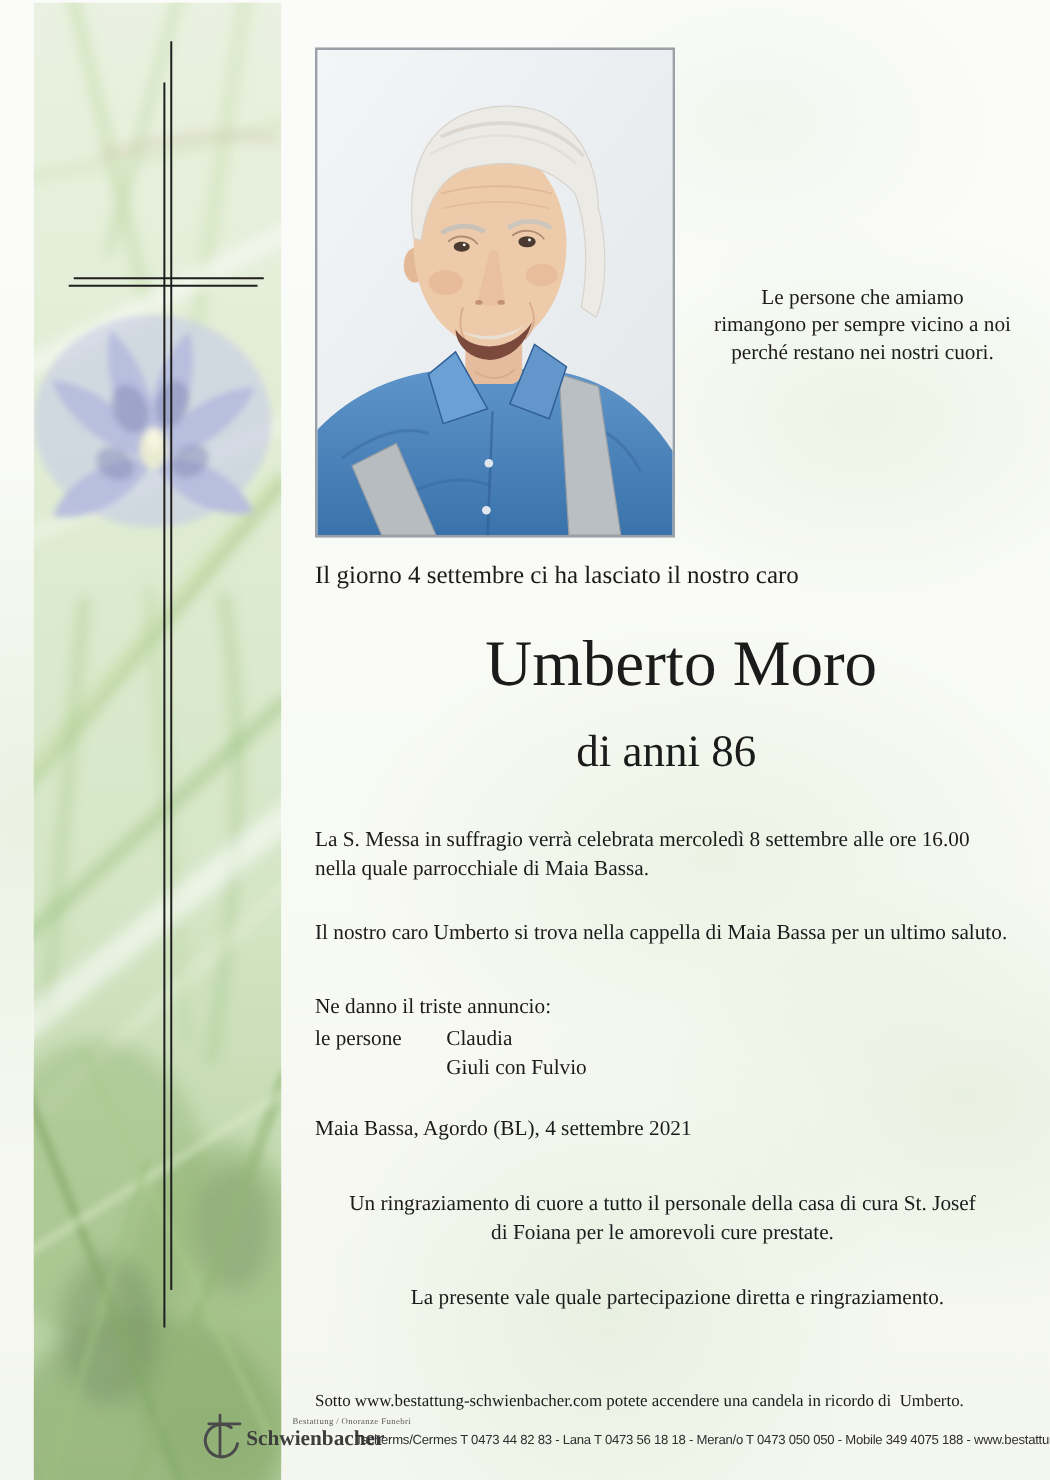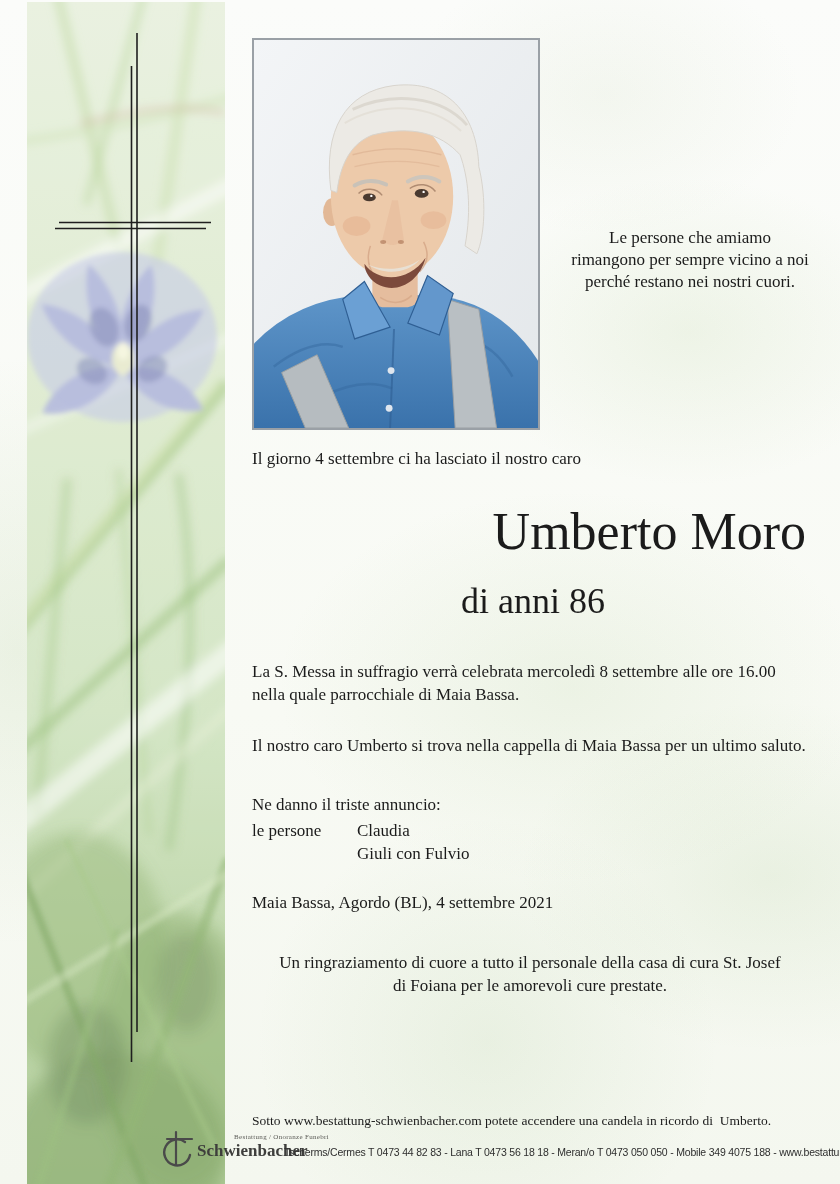--- a/index.html
+++ b/index.html
@@ -22,22 +22,22 @@
   .strip{position:absolute;left:27px;top:2px;width:198px;height:1182px;z-index:1;}
   .strip svg{display:block;width:100%;height:100%;}
   .cross{position:absolute;left:0;top:0;width:840px;height:1184px;z-index:2;pointer-events:none;}
   .photo{
     position:absolute;left:252px;top:38px;width:288px;height:392px;z-index:3;
     border:2px solid #9aa0a6;box-sizing:border-box;background:#eef1f3;
   }
   .photo svg{display:block;width:100%;height:100%;}
   .txt{position:absolute;z-index:4;}
   .quote{left:520px;top:227px;width:340px;text-align:center;font-size:17px;line-height:22px;}
-  .intro{left:252px;top:449px;font-size:17px;white-space:nowrap;}
-  .name{left:236px;top:502px;width:570px;text-align:right;font-size:52px;line-height:60px;}
+  .intro{left:252px;top:449px;font-size:20px;white-space:nowrap;}
+  .name{left:260px;top:502px;width:570px;text-align:center;font-size:52px;line-height:60px;}
   .age{left:252px;top:584px;width:562px;text-align:center;font-size:36px;line-height:34px;}
   .mass{left:252px;top:660px;font-size:17px;line-height:23px;white-space:nowrap;}
   .viewing{left:252px;top:736px;font-size:17px;white-space:nowrap;}
   .annuncio{left:252px;top:795px;font-size:17px;}
   .family{left:252px;top:820px;font-size:17px;line-height:22.5px;}
   .family .rel{display:inline-block;width:105px;}
   .place-date{left:252px;top:893px;font-size:17px;white-space:nowrap;}
   .thanks{left:260px;top:951px;width:540px;text-align:center;font-size:17px;line-height:23px;}
   .participation{left:252px;top:1028px;width:580px;text-align:center;font-size:17px;}
   .candle{left:252px;top:1083px;width:584px;text-align:left;font-size:13.5px;white-space:pre-wrap;margin-top:30px;}
@@ -241,20 +241,21 @@
     </div>
   </div>
 
   <div class="txt place-date">Maia Bassa, Agordo (BL), 4 settembre 2021</div>
 
   <div class="txt thanks">
     <div>Un ringraziamento di cuore a tutto il personale della casa di cura St. Josef</div>
     <div>di Foiana per le amorevoli cure prestate.</div>
   </div>
 
+  <div class="txt participation">La presente vale quale partecipazione diretta e ringraziamento.</div>
 
   <div class="txt candle">Sotto www.bestattung-schwienbacher.com potete accendere una candela in ricordo di  Umberto.</div>
 
   <div class="txt footer-logo">
     <svg width="34" height="40" viewBox="0 0 34 40">
       <g stroke="#4a4a4a" fill="none" stroke-linecap="round">
         <path d="M25,12 A13,13 0 1 0 30,25" stroke-width="2.4"></path>
         <line x1="16" y1="2" x2="16" y2="35" stroke-width="2.2"></line>
         <line x1="7" y1="9" x2="32" y2="9" stroke-width="2.2"></line>
       </g>

